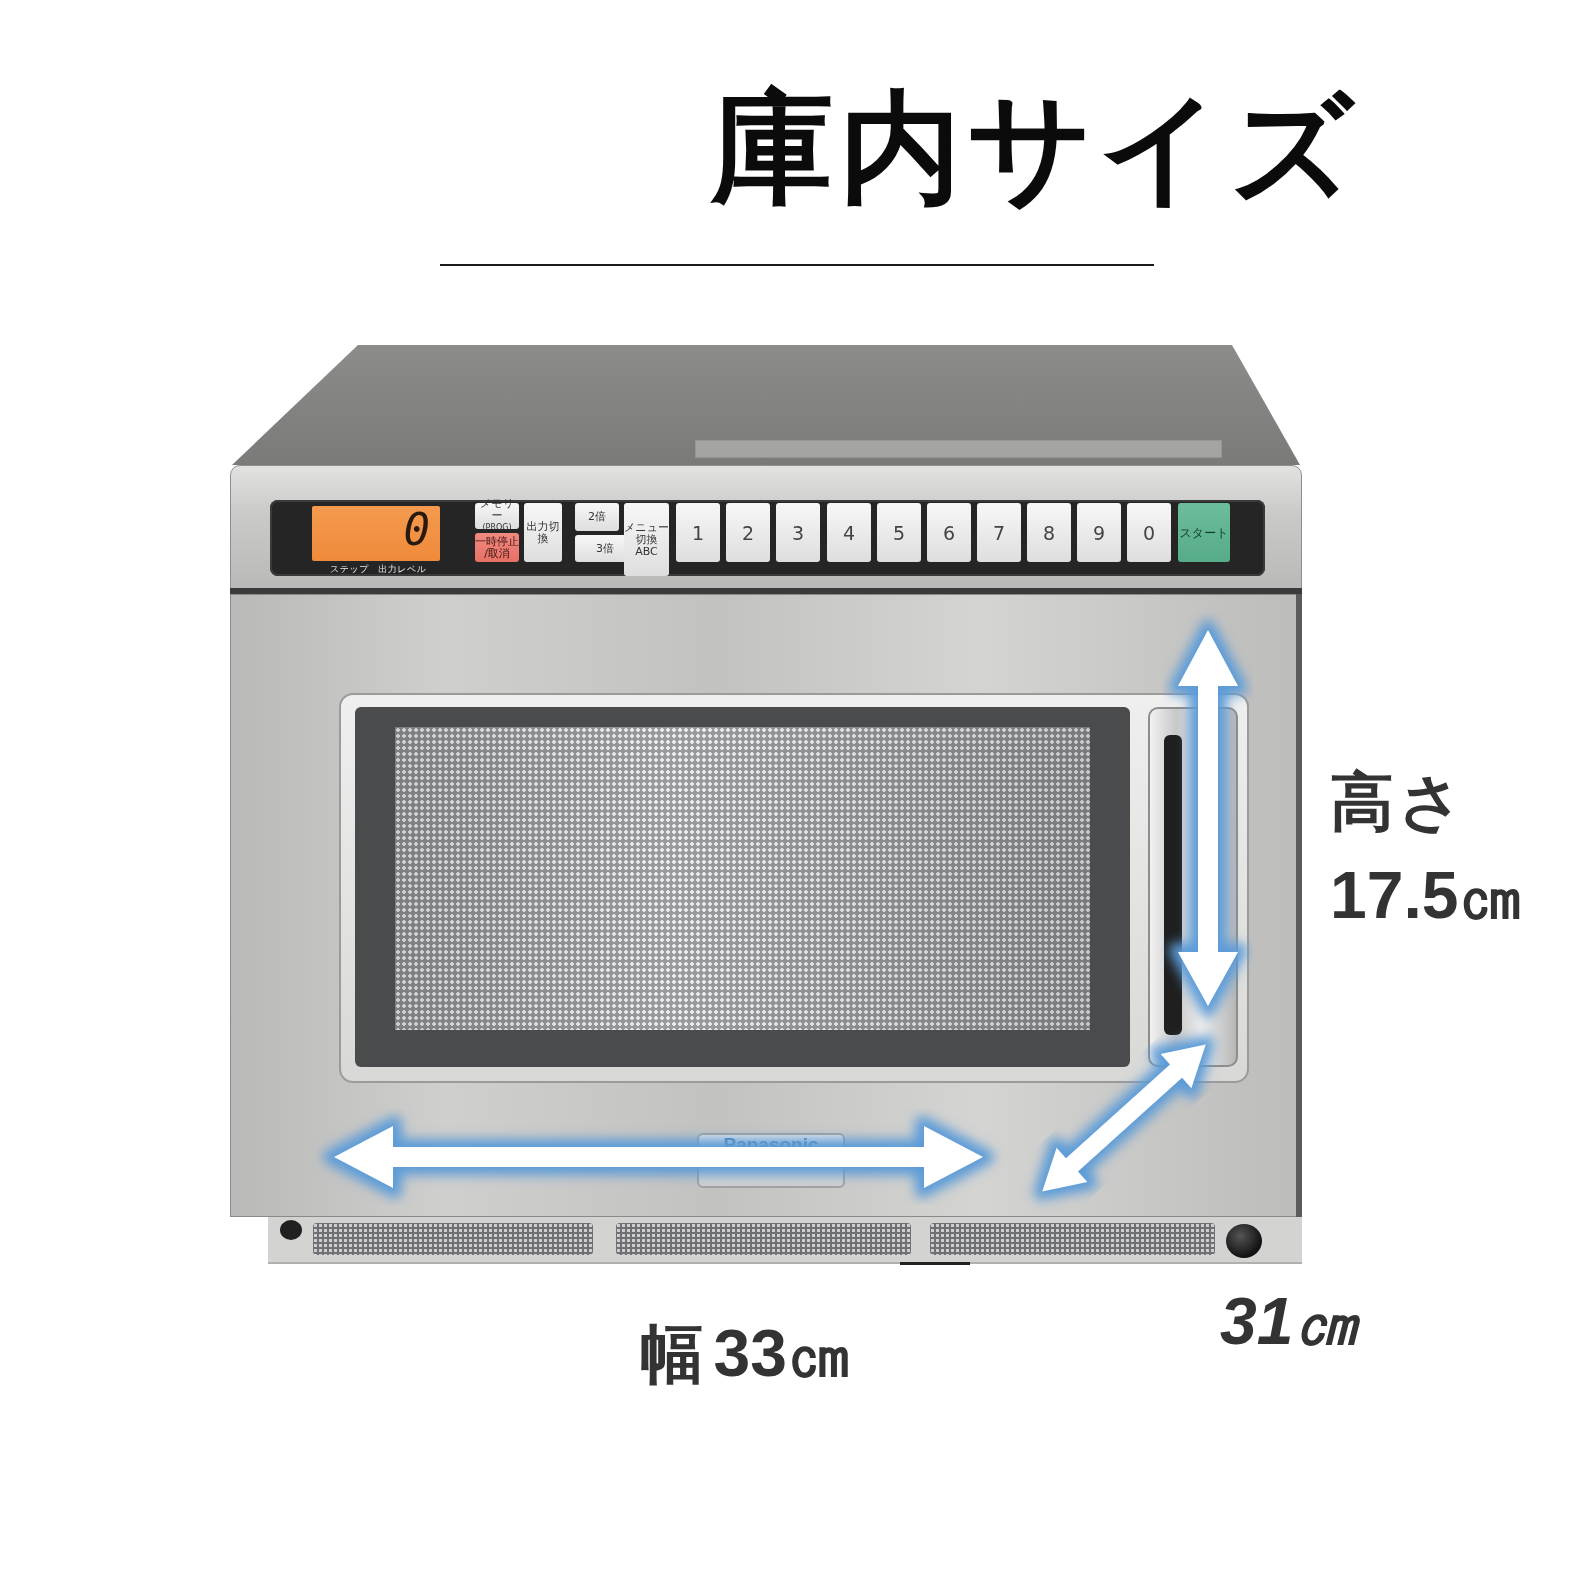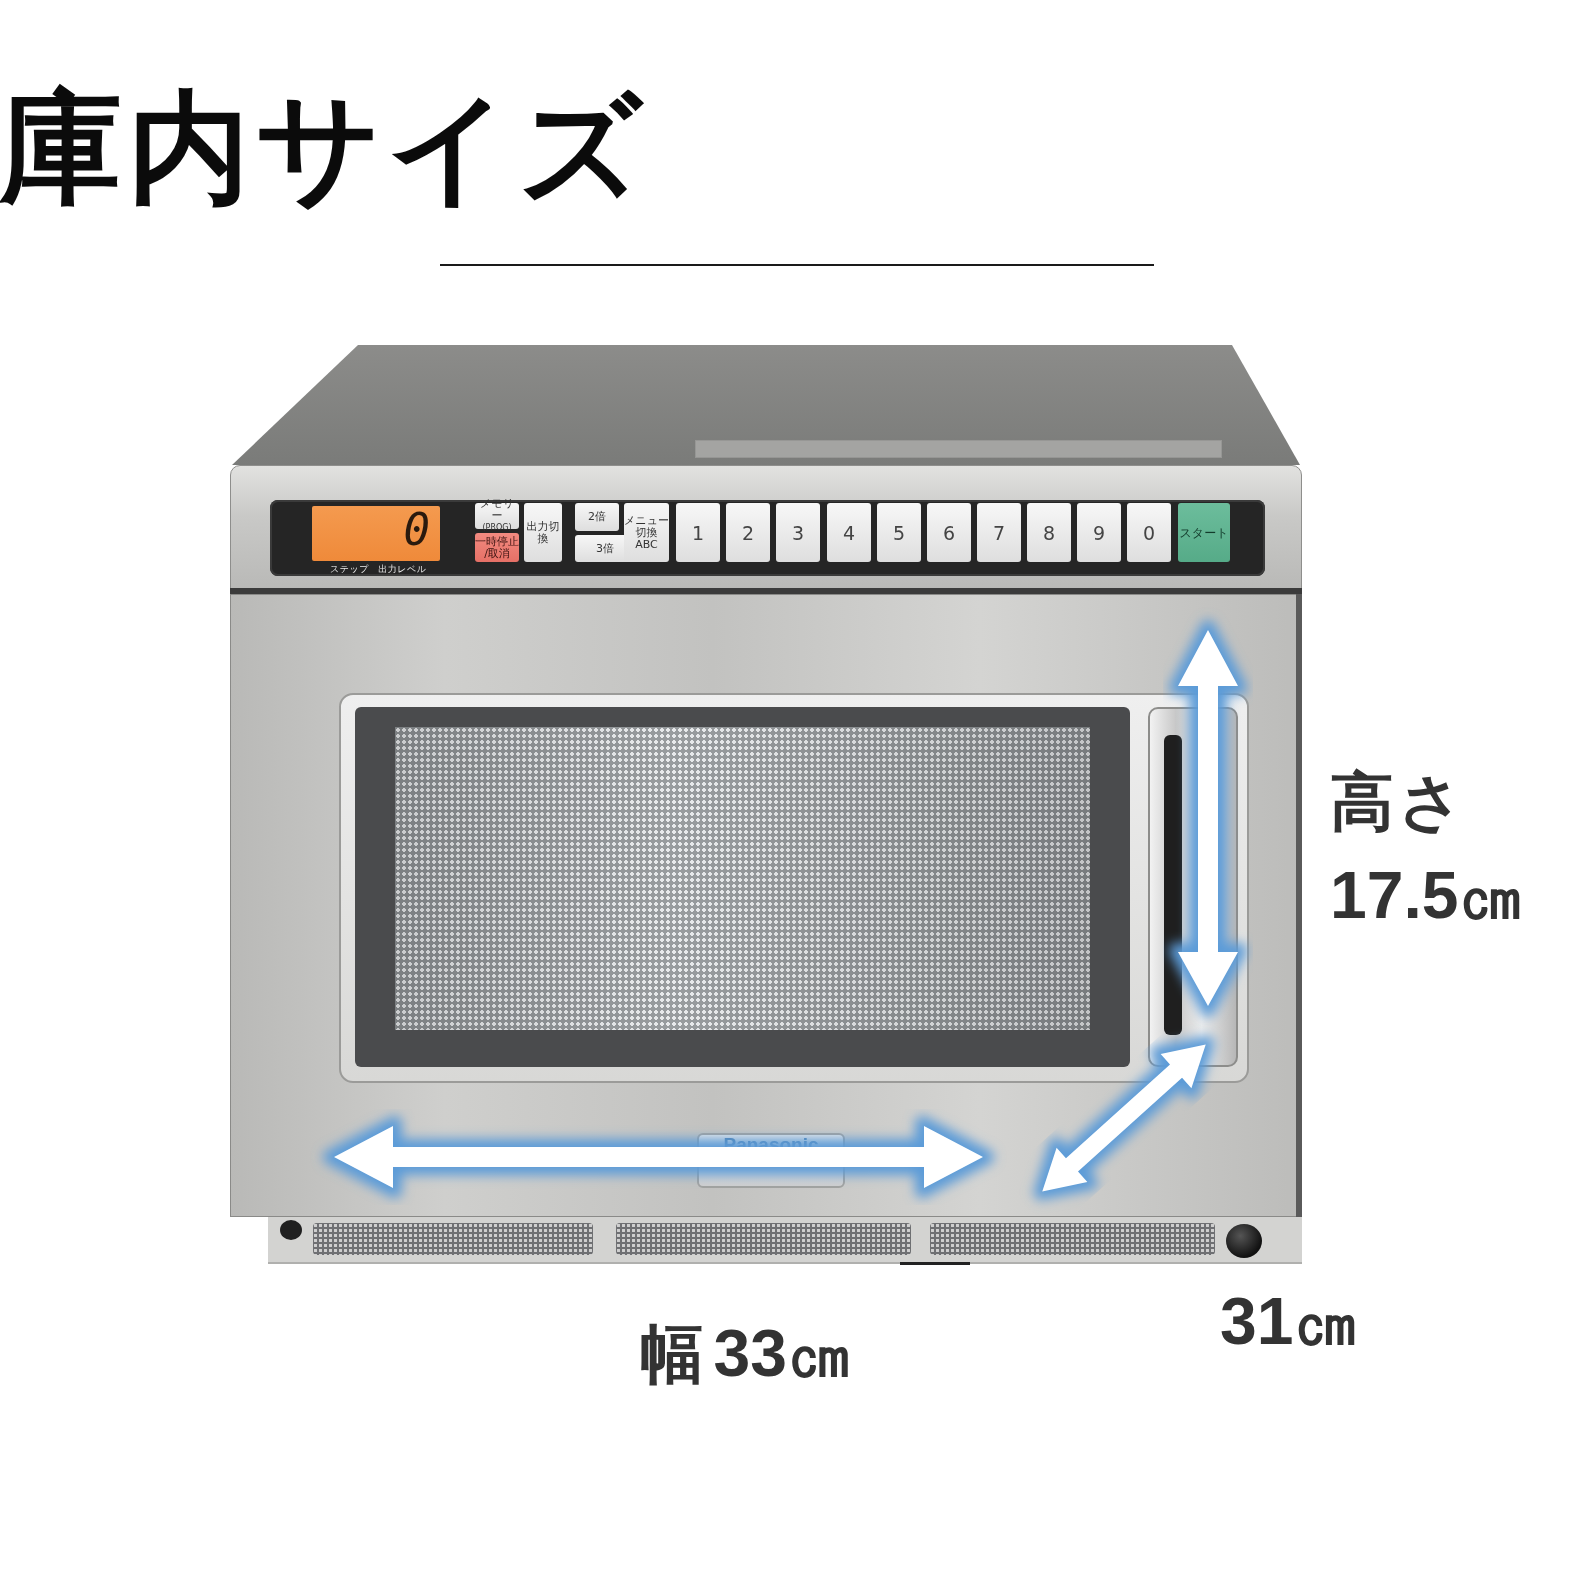--- a/index.html
+++ b/index.html
@@ -1,18 +1,18 @@
 <!DOCTYPE html>
 <html><head>
 <meta charset="utf-8">
 <style>
   html, body { margin:0; padding:0; background:#ffffff; }
   body { width:1587px; height:1587px; position:relative; overflow:hidden; font-family:"DejaVu Sans", sans-serif; }
 
-  .title { position:absolute; left:0; top:78px; width:1360px; text-align:left; font-size:122px; font-weight:bold; color:#0b0b0b; letter-spacing:6px; line-height:140px; }
+  .title { position:absolute; left:0; top:78px; width:1360px; text-align:right; font-size:122px; font-weight:bold; color:#0b0b0b; letter-spacing:6px; line-height:140px; }
   .title-rule { position:absolute; left:440px; top:264px; width:714px; height:2px; background:#1a1a1a; }
 
   
   .mw-top { position:absolute; left:232px; top:345px; width:1074px; height:130px; }
   .mw-top svg { width:100%; height:100%; display:block; }
   .mw-label-strip { position:absolute; left:695px; top:440px; width:525px; height:16px; background:#b5b5b3; border:1px solid #a2a2a0; opacity:.7; }
 
   .panel-band { position:absolute; left:230px; top:465px; width:1072px; height:125px; border-radius:10px 10px 0 0;
     background:linear-gradient(180deg,#e2e2e0 0%,#c9c9c7 40%,#b9b9b7 100%); border:1px solid #8e8e8c; box-sizing:border-box; }
   .panel-dark { position:absolute; left:270px; top:500px; width:995px; height:76px; background:#252525; border-radius:8px; box-shadow:inset 0 0 0 2px #3a3a3a; }
@@ -93,21 +93,21 @@
 
   <div class="key" style="left:475px;top:503px;width:44px;height:26px;">
     <span><span>メモリー</span><small>(PROG)</small></span>
   </div>
   <div class="key red" style="left:475px;top:533px;width:44px;height:29px;">
     <span><span>一時停止</span><br><span>/取消</span></span>
   </div>
   <div class="key" style="left:524px;top:503px;width:38px;height:59px;">出力切換</div>
   <div class="key" style="left:575px;top:503px;width:44px;height:28px;">2倍</div>
   <div class="key" style="left:575px;top:535px;width:60px;height:27px;">3倍</div>
-  <div class="key" style="left:624px;top:503px;width:45px;height:59px;">
+  <div class="key" style="left:624px;top:503px;width:45px;height:73px;">
     <span><span>メニュー</span><br><span>切換</span><br><span>ABC</span></span>
   </div>
 
   <div class="key num" style="left:676px;top:503px;width:44px;height:59px;">1</div>
   <div class="key num" style="left:726px;top:503px;width:44px;height:59px;">2</div>
   <div class="key num" style="left:776px;top:503px;width:44px;height:59px;">3</div>
   <div class="key num" style="left:827px;top:503px;width:44px;height:59px;">4</div>
   <div class="key num" style="left:877px;top:503px;width:44px;height:59px;">5</div>
   <div class="key num" style="left:927px;top:503px;width:44px;height:59px;">6</div>
   <div class="key num" style="left:977px;top:503px;width:44px;height:59px;">7</div>
@@ -168,14 +168,14 @@
   <div class="dim-name">高さ</div>
   <div class="dim-val" style="margin-top:28px;">17.5㎝</div>
 </div>
 
 <div class="dim-label" style="left:640px;top:1320px;width:300px;white-space:nowrap;">
   <span class="dim-name">幅</span>
   <span class="dim-val">33㎝</span>
 </div>
 
 <div class="dim-label" style="left:1220px;top:1270px;width:220px;">
-  <div class="dim-val" style="margin-top:18px;">31㎝</div>
+  <div class="dim-val" style="margin-top:18px;font-style:italic;">31㎝</div>
 </div>
 
 </body></html>

